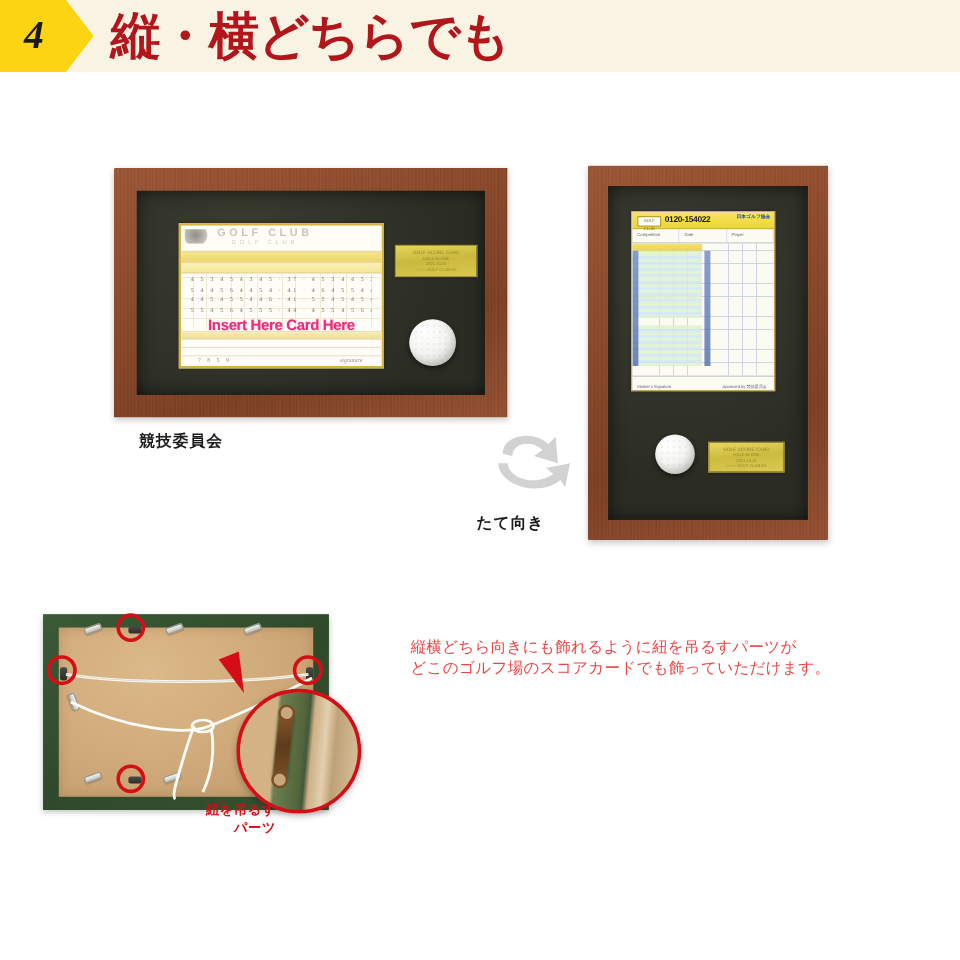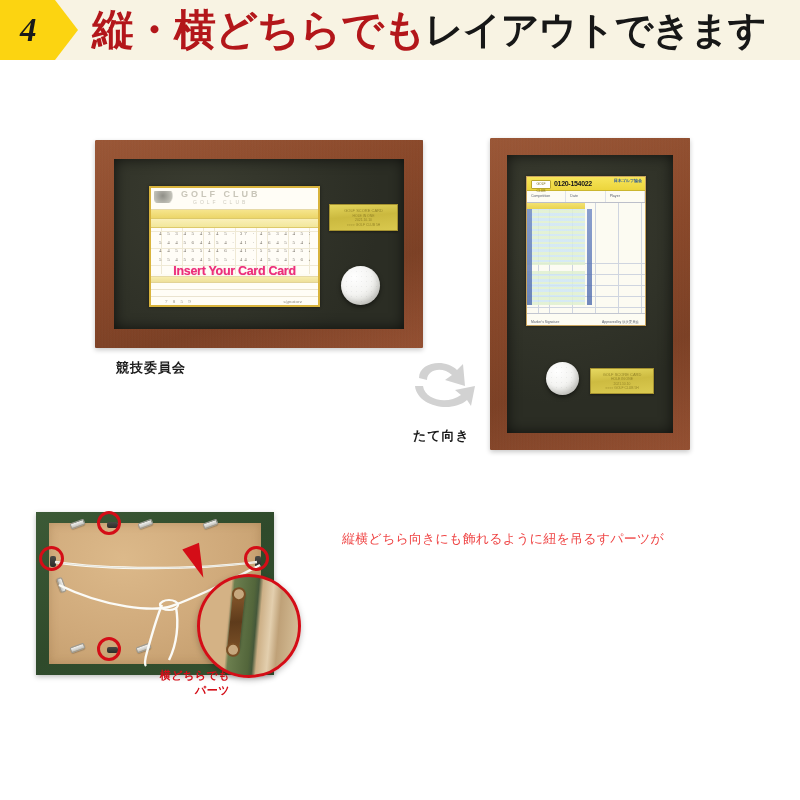--- a/index.html
+++ b/index.html
@@ -414,21 +414,21 @@
   
   .caption {
     position: absolute;
     font-size: 13px;
     font-weight: bold;
     color: #1a1a1a;
     letter-spacing: 1px;
     white-space: nowrap;
   }
   #caption-yoko { left: 116px; top: 299px; }
-  #caption-tate { left: 413px; top: 367px; }
+  #caption-tate { left: 397px; top: 367px; }
 
   
   #rotate-arrow {
     position: absolute;
     left: 405px; top: 296px;
     width: 76px; height: 66px;
   }
 
   
   .bottom-area {
@@ -562,41 +562,40 @@
 </style>
 </head>
 <body>
 
 <div class="header-band">
   <div class="header-chevron">
     <span class="header-number">4</span>
   </div>
   <div class="header-title">
     <span class="title-red">縦・横どちらでも</span>
-      <span class="title-black">レイアウトできます</span>
   </div>
 </div>
 
 <div class="product-area">
 
   <div class="wood-frame" id="frame-horizontal">
     <div class="mat"></div>
 
     <div class="h-scorecard">
       <div class="hsc-top">
         <div class="hsc-logo"></div>
         <div class="hsc-club">GOLF CLUB</div>
         <div class="hsc-club2">GOLF CLUB</div>
       </div>
       <div class="hsc-yellowrow"></div>
       <div class="hsc-yellowrow second"></div>
       <div class="hsc-grid">
         <div class="hsc-hand"><span>4 5 3 4 5 4 3 4 5 · 37 · 4 5 3 4 4 5 3 4 5 · 38</span><br><span>5 4 4 5 6 4 4 5 4 · 41 · 4 6 4 5 5 4 4 5 6 · 43</span><br><span>4 4 5 4 5 5 4 4 6 · 41 · 5 5 4 5 4 5 4 4 5 · 41</span><br><span>5 5 4 5 6 4 5 5 5 · 44 · 4 5 5 4 5 6 4 5 7 · 45</span></div>
       </div>
-      <div class="hsc-insert">Insert Your Card Card</div>
+      <div class="hsc-insert">Insert Here Card Here</div>
       <div class="hsc-bottom">
         <div class="band"></div>
         <div class="ln"></div>
         <div class="ln"></div>
         <div class="hsc-sign2">7 8 5 9</div>
         <div class="hsc-sign">signature</div>
       </div>
     </div>
 
     <div class="h-plate">
@@ -693,22 +692,23 @@
     <div class="redcircle" style="left:208px; top:34px; width:25px; height:25px;"></div>
     <div class="redcircle" style="left:61px;  top:125px;width:24px; height:24px;"></div>
 
     <div class="zoom-leader"></div>
     <div class="zoom-bubble">
       <div class="zoom-hook"></div>
     </div>
   </div>
 
   <div id="label-parts">
-    <span>横どちらでも</span><br>
+    <span>紐を吊るす</span><br>
     <span>パーツ</span>
   </div>
 
   <div id="bottom-text">
     <div id="bottom-body">
       <p>縦横どちら向きにも飾れるように紐を吊るすパーツが</p>
+      <p>どこのゴルフ場のスコアカードでも飾っていただけます。</p>
     </div>
   </div>
 </div>
 
 </body></html>

